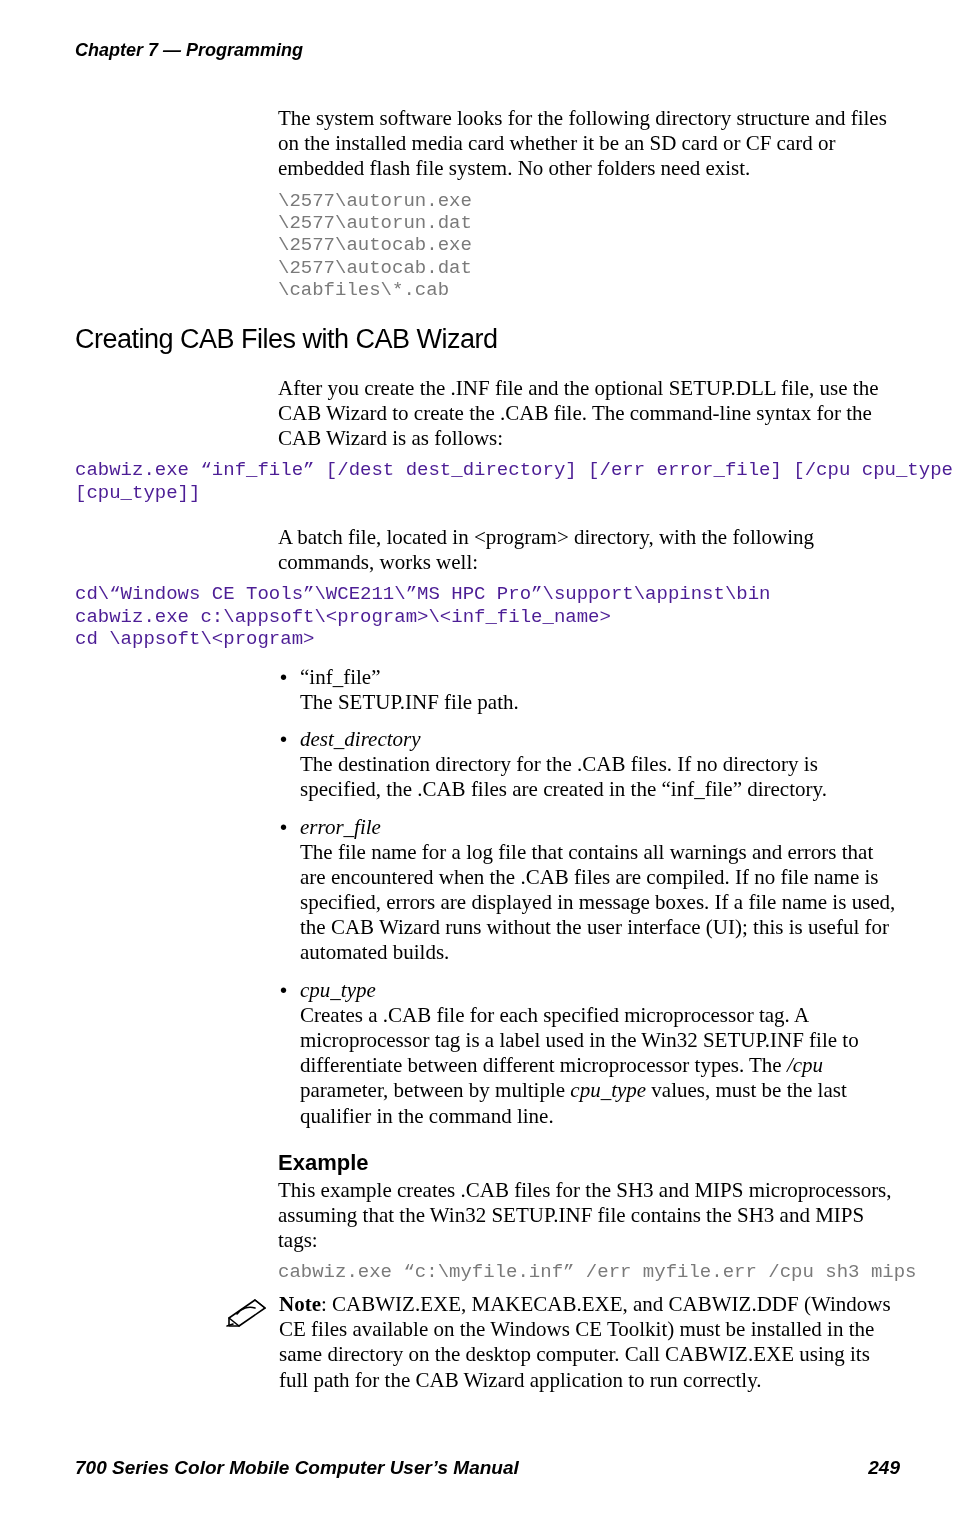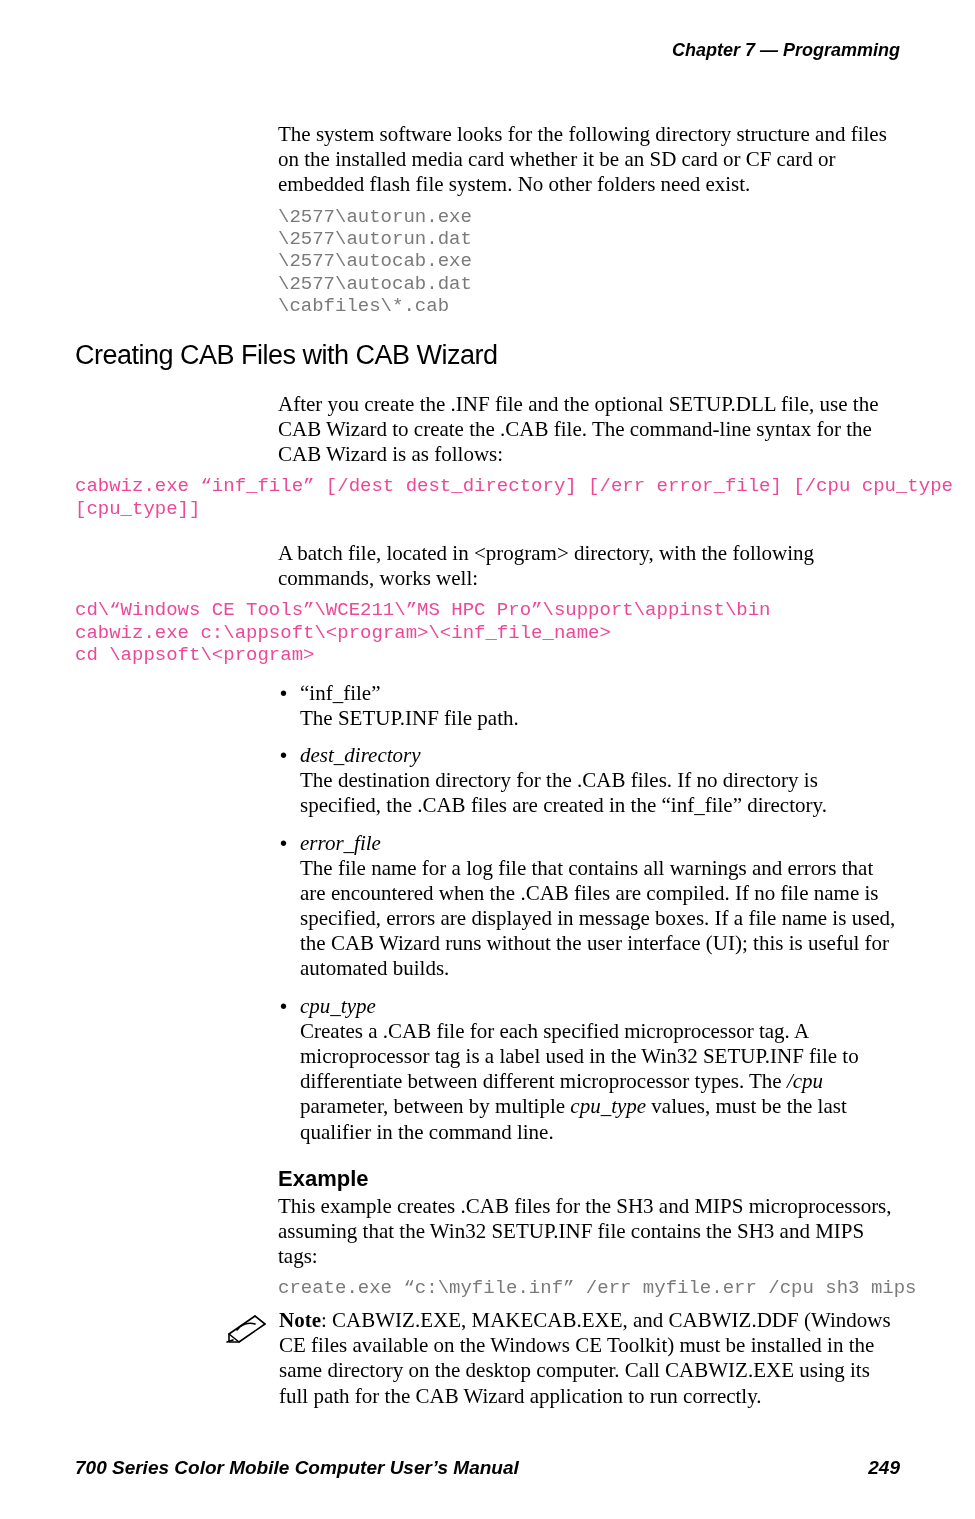--- a/index.html
+++ b/index.html
@@ -15,26 +15,26 @@
     box-sizing: border-box;
   }
   .page {
     padding: 40px 75px 0 75px;
     box-sizing: border-box;
     width: 100%;
     height: 100%;
     position: relative;
   }
   .running-header {
-    text-align: right;
+    text-align: left;
     font-family: "Myriad Pro", "Helvetica Neue", Arial, sans-serif;
     font-weight: bold;
     font-style: italic;
     font-size: 18px;
-    margin-bottom: 61px;
+    margin-bottom: 45px;
   }
   .body-text {
     margin-left: 203px;
     font-size: 21px;
     line-height: 1.2;
     margin-bottom: 8px;
   }
   .code-block {
     margin-left: 203px;
     font-family: "Courier New", monospace;
@@ -42,21 +42,21 @@
     color: #7a7a7a;
     white-space: pre;
     line-height: 1.18;
     margin-top: 6px;
     margin-bottom: 8px;
   }
   .code-block-full {
     margin-left: 0;
     font-family: "Courier New", monospace;
     font-size: 19px;
-    color: #ec4899;
+    color: #4c1d95;
     white-space: pre;
     line-height: 1.18;
     margin-top: 6px;
     margin-bottom: 14px;
   }
   h2.section-heading {
     font-family: "Myriad Pro", "Helvetica Neue", Arial, sans-serif;
     font-weight: 400;
     font-size: 27px;
     margin: 22px 0 14px 0;
@@ -175,21 +175,21 @@
       <span>The file name for a log file that contains all warnings and errors that are encountered when the .CAB files are compiled. If no file name is specified, errors are displayed in message boxes. If a file name is used, the CAB Wizard runs without the user interface (UI); this is useful for automated builds.</span>
     </li>
     <li>
       <span class="param-italic">cpu_type</span><br>
       <span>Creates a .CAB file for each specified microprocessor tag. A microprocessor tag is a label used in the Win32 SETUP.INF file to differentiate between different microprocessor types. The </span><span class="param-italic">/cpu</span><span> parameter, between by multiple </span><span class="param-italic">cpu_type</span><span> values, must be the last qualifier in the command line.</span>
     </li>
   </ul>
 
   <div class="sub-heading">Example</div>
   <p class="body-text" style="margin-top:2px;">This example creates .CAB files for the SH3 and MIPS microprocessors, assuming that the Win32 SETUP.INF file contains the SH3 and MIPS tags:</p>
-  <div class="example-code">create.exe “c:\myfile.inf” /err myfile.err /cpu sh3 mips</div>
+  <div class="example-code">cabwiz.exe “c:\myfile.inf” /err myfile.err /cpu sh3 mips</div>
 
   <div class="note-row">
     <div class="note-icon">
       <svg width="44" height="34" viewBox="0 0 44 34">
         <g stroke="#000" stroke-width="1.6" fill="none" stroke-linecap="round" stroke-linejoin="round">
           <path d="M4 24 L30 6 L40 14 L14 32 L4 32 Z"></path>
           <path d="M30 6 L40 14"></path>
           <path d="M4 24 L14 32"></path>
           <path d="M8 30 L2 32"></path>
           <path d="M12 20 C16 14 24 12 30 14"></path>

